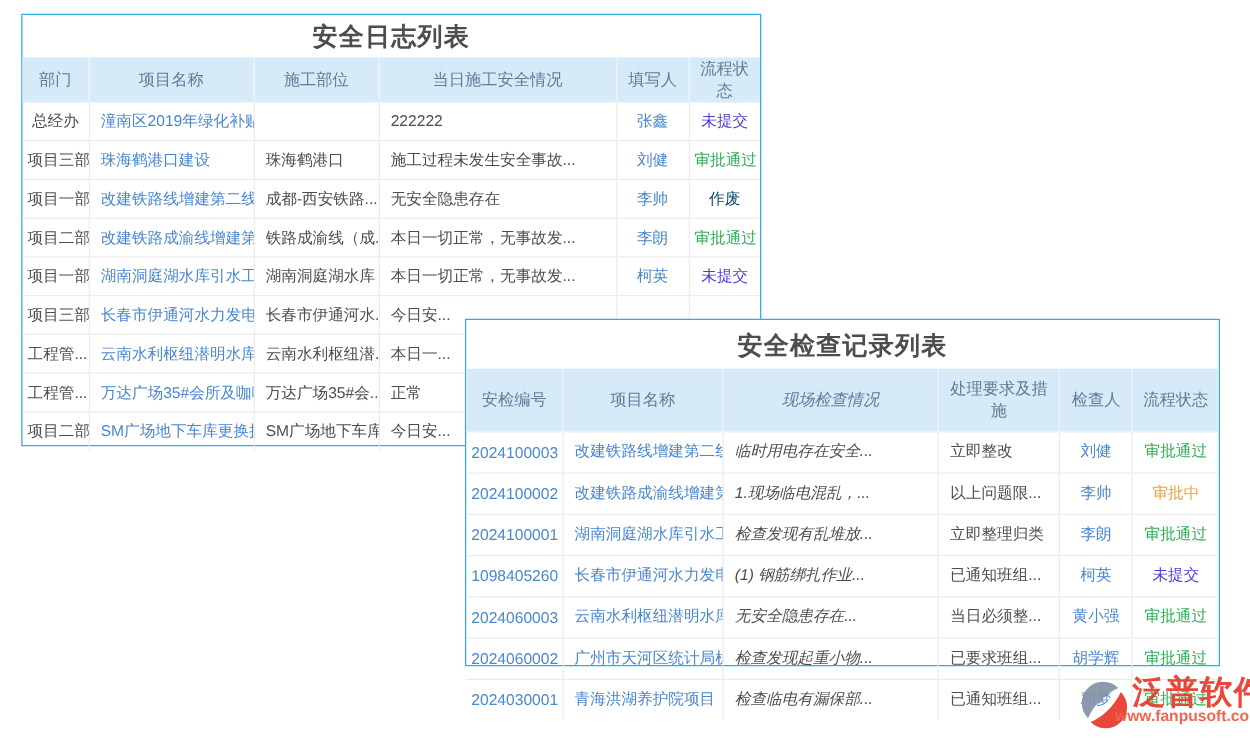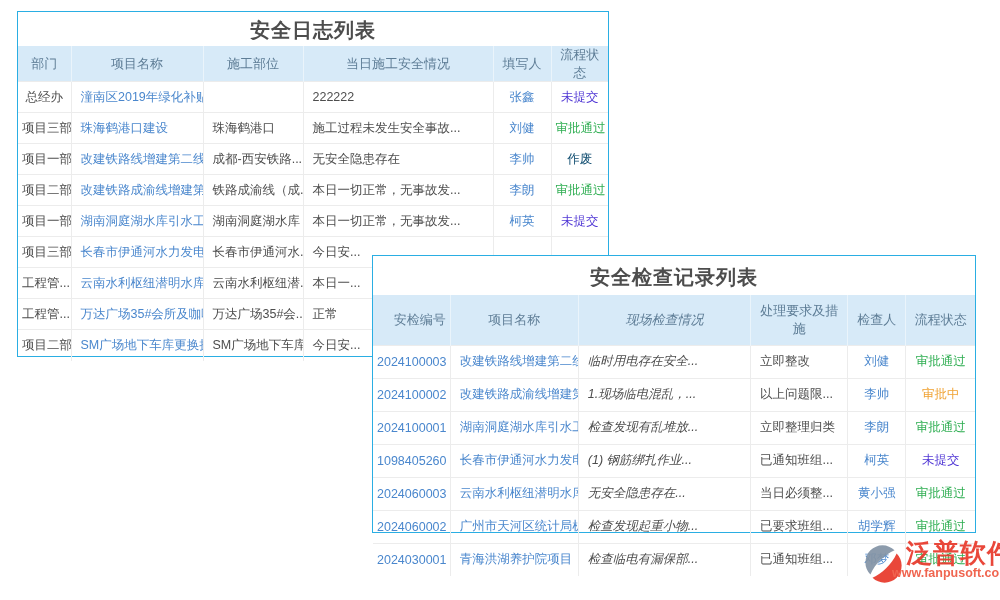--- a/index.html
+++ b/index.html
@@ -39,21 +39,21 @@
   td.link { color:#4a87cd; }
 
   #log-panel th   { height:32px; }
   #log-panel td   { height:31px; }
   #log-panel .c0 { width:53px; }  #log-panel .c1 { width:132px; }
   #log-panel .c2 { width:100px; } #log-panel .c3 { width:190px; }
   #log-panel .c4 { width:58px; }  #log-panel .c5 { width:57px; }
 
   #check-panel th { height:50px; }
   #check-panel td { height:33px; }
-  #check-panel .c0 { width:77px;text-align:right; }  #check-panel .c1 { width:128px; }
+  #check-panel .c0 { width:77px; }  #check-panel .c1 { width:128px; }
   #check-panel .c2 { width:172px;font-style:italic; } #check-panel .c3 { width:97px; }
   #check-panel .c4 { width:58px; }  #check-panel .c5 { width:69px; }
 
   #watermark {
     position:absolute; left:862px; top:540px; z-index:20;
     display:flex; align-items:flex-start; opacity:.93; pointer-events:none;
   }
   #watermark svg { width:42px; height:42px; margin-top:3px; }
   .wm-text { margin-left:2px; }
   .wm-brand {

